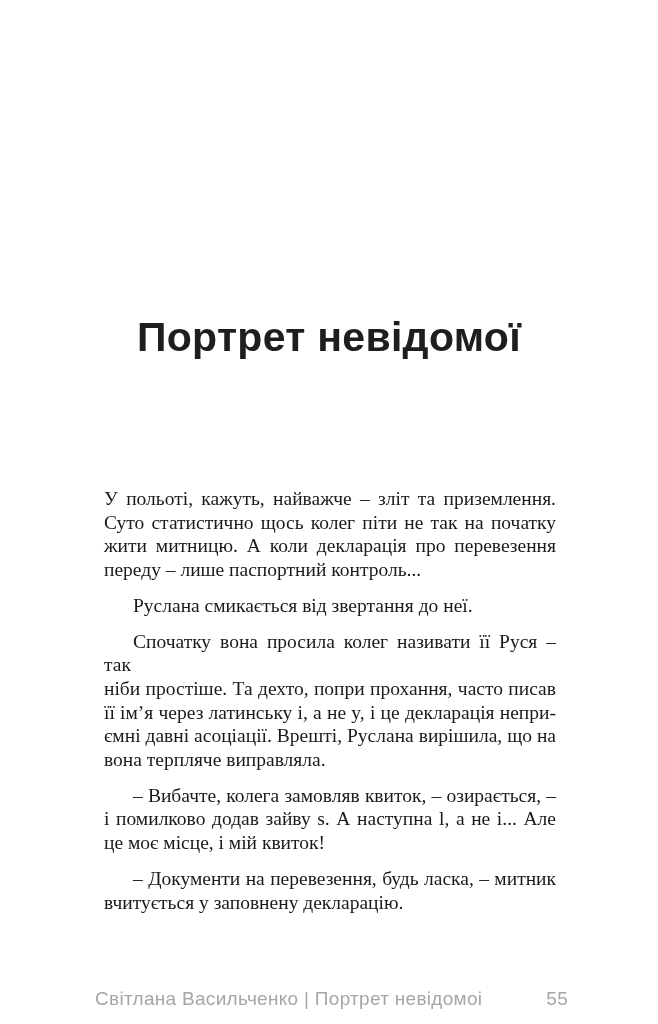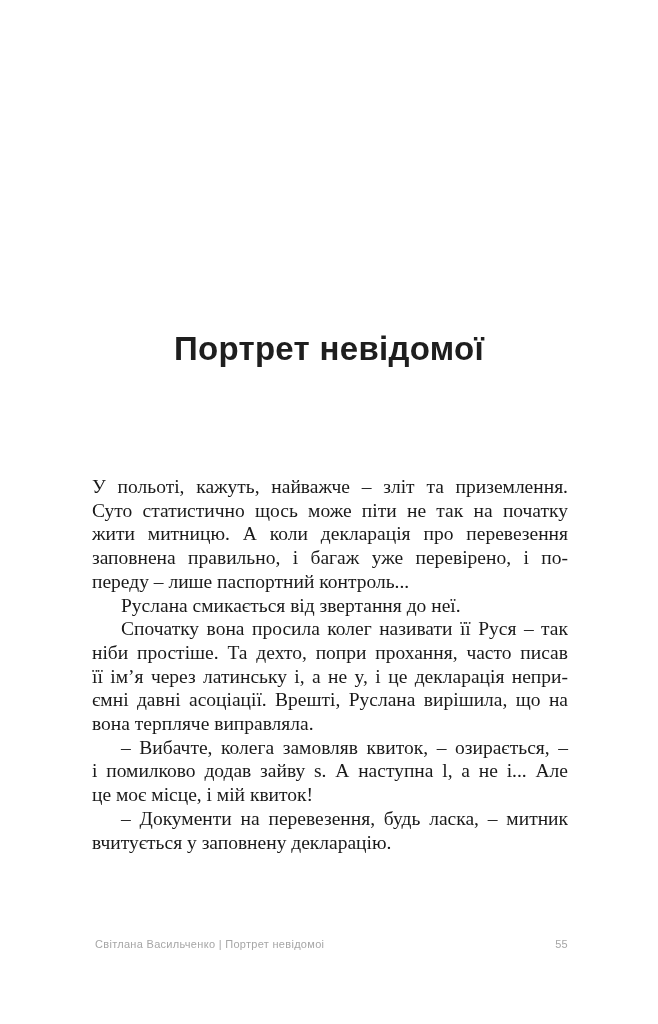--- a/index.html
+++ b/index.html
@@ -13,75 +13,74 @@
     height: 1024px;
     background: #ffffff;
     overflow: hidden;
     font-family: "Liberation Serif", "DejaVu Serif", serif;
   }
   .chapter-title {
     position: absolute;
     top: 314px;
     left: 0;
     right: 0;
-    margin: 16px;
+    margin: 0;
     text-align: center;
     font-family: "Liberation Sans", "DejaVu Sans", sans-serif;
     font-weight: bold;
-    font-size: 33px;
+    font-size: 41px;
     letter-spacing: 0.3px;
     color: #1e1e1e;
   }
   .body-text {
     position: absolute;
     top: 475px;
     left: 92px;
     width: 476px;
     font-size: 19.5px;
     line-height: 23.7px;
     color: #1a1a1a;
   }
-  .paragraph { margin: 0; }
+  .paragraph { margin: 12px; }
   .line {
     text-align: justify;
     text-align-last: justify;
   }
   .line.last {
     text-align-last: left;
   }
   .line.indent {
     text-indent: 29px;
   }
   .footer {
     position: absolute;
-    top: 938px;
+    top: 988px;
     left: 95px;
     right: 90px;
     display: flex;
     justify-content: space-between;
     align-items: center;
     font-family: "Liberation Sans", "DejaVu Sans", sans-serif;
-    font-size: 11px;
+    font-size: 19px;
     letter-spacing: 0.3px;
     color: #a6a6a6;
   }
 </style>
 </head>
 <body>
 
 <div class="page">
 
   <h1 class="chapter-title">Портрет невідомої</h1>
 
   <div class="body-text">
       <div class="paragraph">
         <div class="line">У польоті, кажуть, найважче – зліт та приземлення.</div>
-        <div class="line">Суто статистично щось може піти не так на початку</div>
+        <div class="line">Суто статистично щось колег піти не так на початку</div>
         <div class="line">жити митницю. А коли декларація про перевезення</div>
-        <div class="line">заповнена правильно, і багаж уже перевірено, і по-</div>
         <div class="line last">переду – лише паспортний контроль...</div>
       </div>
       <div class="paragraph">
         <div class="line last indent">Руслана смикається від звертання до неї.</div>
       </div>
       <div class="paragraph">
         <div class="line indent">Спочатку вона просила колег називати її Руся – так</div>
         <div class="line">ніби простіше. Та дехто, попри прохання, часто писав</div>
         <div class="line">її ім’я через латинську i, а не y, і це декларація непри-</div>
         <div class="line">ємні давні асоціації. Врешті, Руслана вирішила, що на</div>

